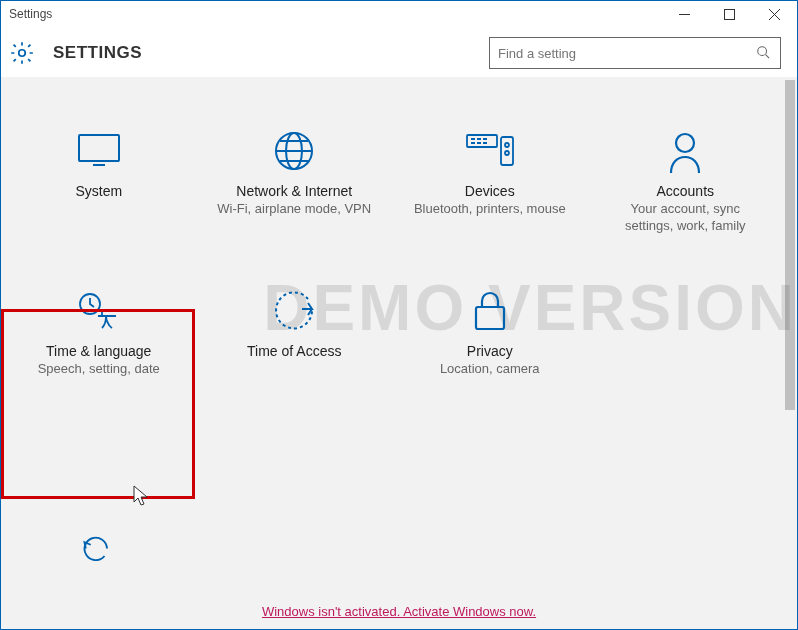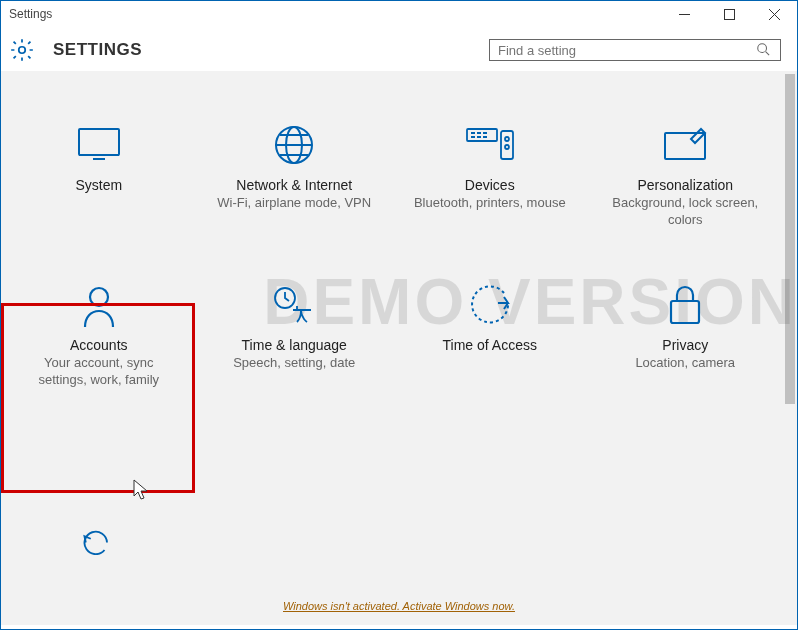--- a/index.html
+++ b/index.html
@@ -57,21 +57,21 @@
   }
   .settings-title {
     font-size: 17px;
     font-weight: 600;
     letter-spacing: 0.5px;
     color: #333;
   }
   .spacer { flex: 1; }
   .searchbox {
     width: 292px;
-    height: 22px;
+    height: 32px;
     border: 1px solid #666;
     display: flex;
     align-items: center;
     padding: 0 10px 0 8px;
   }
   .searchbox input {
     flex: 1;
     border: none;
     outline: none;
     font-size: 13px;
@@ -153,24 +153,23 @@
     user-select: none;
   }
   .activation {
     position: absolute;
     bottom: 12px;
     left: 0;
     right: 0;
     text-align: center;
   }
   .activation a {
-    color: #a16207;
-    font-size: 11px;
+    color: #be185d;
+    font-size: 13px;
     text-decoration: underline;
-    font-style: italic;
   }
 </style>
 </head>
 <body>
 
 <div class="titlebar">
   <span>Settings</span>
   <div class="title-controls">
     <div class="title-btn">
       <svg width="11" height="11">
@@ -246,30 +245,20 @@
           <path d="M6 8h4M12 8h4M18 8h4M6 12h4M12 12h4M18 12h4"></path>
           <rect x="36" y="6" width="12" height="28" rx="2"></rect>
           <circle cx="42" cy="14" r="2"></circle>
             <circle cx="42" cy="22" r="2"></circle>
         </svg>
       </div>
       <div class="tile-title">Devices</div>
       <div class="tile-desc">Bluetooth, printers, mouse</div>
     </div>
 
-    <div class="tile">
-      <div class="tile-icon">
-        <svg width="48" height="40" viewBox="0 0 48 40" fill="none" stroke="currentColor" stroke-width="2">
-          <rect x="4" y="8" width="40" height="26" rx="1"></rect>
-          <path d="M30 14 l10-10 l4 4 l-10 10z"></path>
-        </svg>
-      </div>
-      <div class="tile-title">Personalization</div>
-      <div class="tile-desc">Background, lock screen, colors</div>
-    </div>
 
     <div class="tile">
       <div class="tile-icon">
         <svg width="40" height="44" viewBox="0 0 40 44" fill="none" stroke="currentColor" stroke-width="2.2">
           <circle cx="20" cy="14" r="9"></circle>
           <path d="M6 44c0-10 6-16 14-16s14 6 14 16"></path>
         </svg>
       </div>
       <div class="tile-title">Accounts</div>
       <div class="tile-desc">Your account, sync settings, work, family</div>

